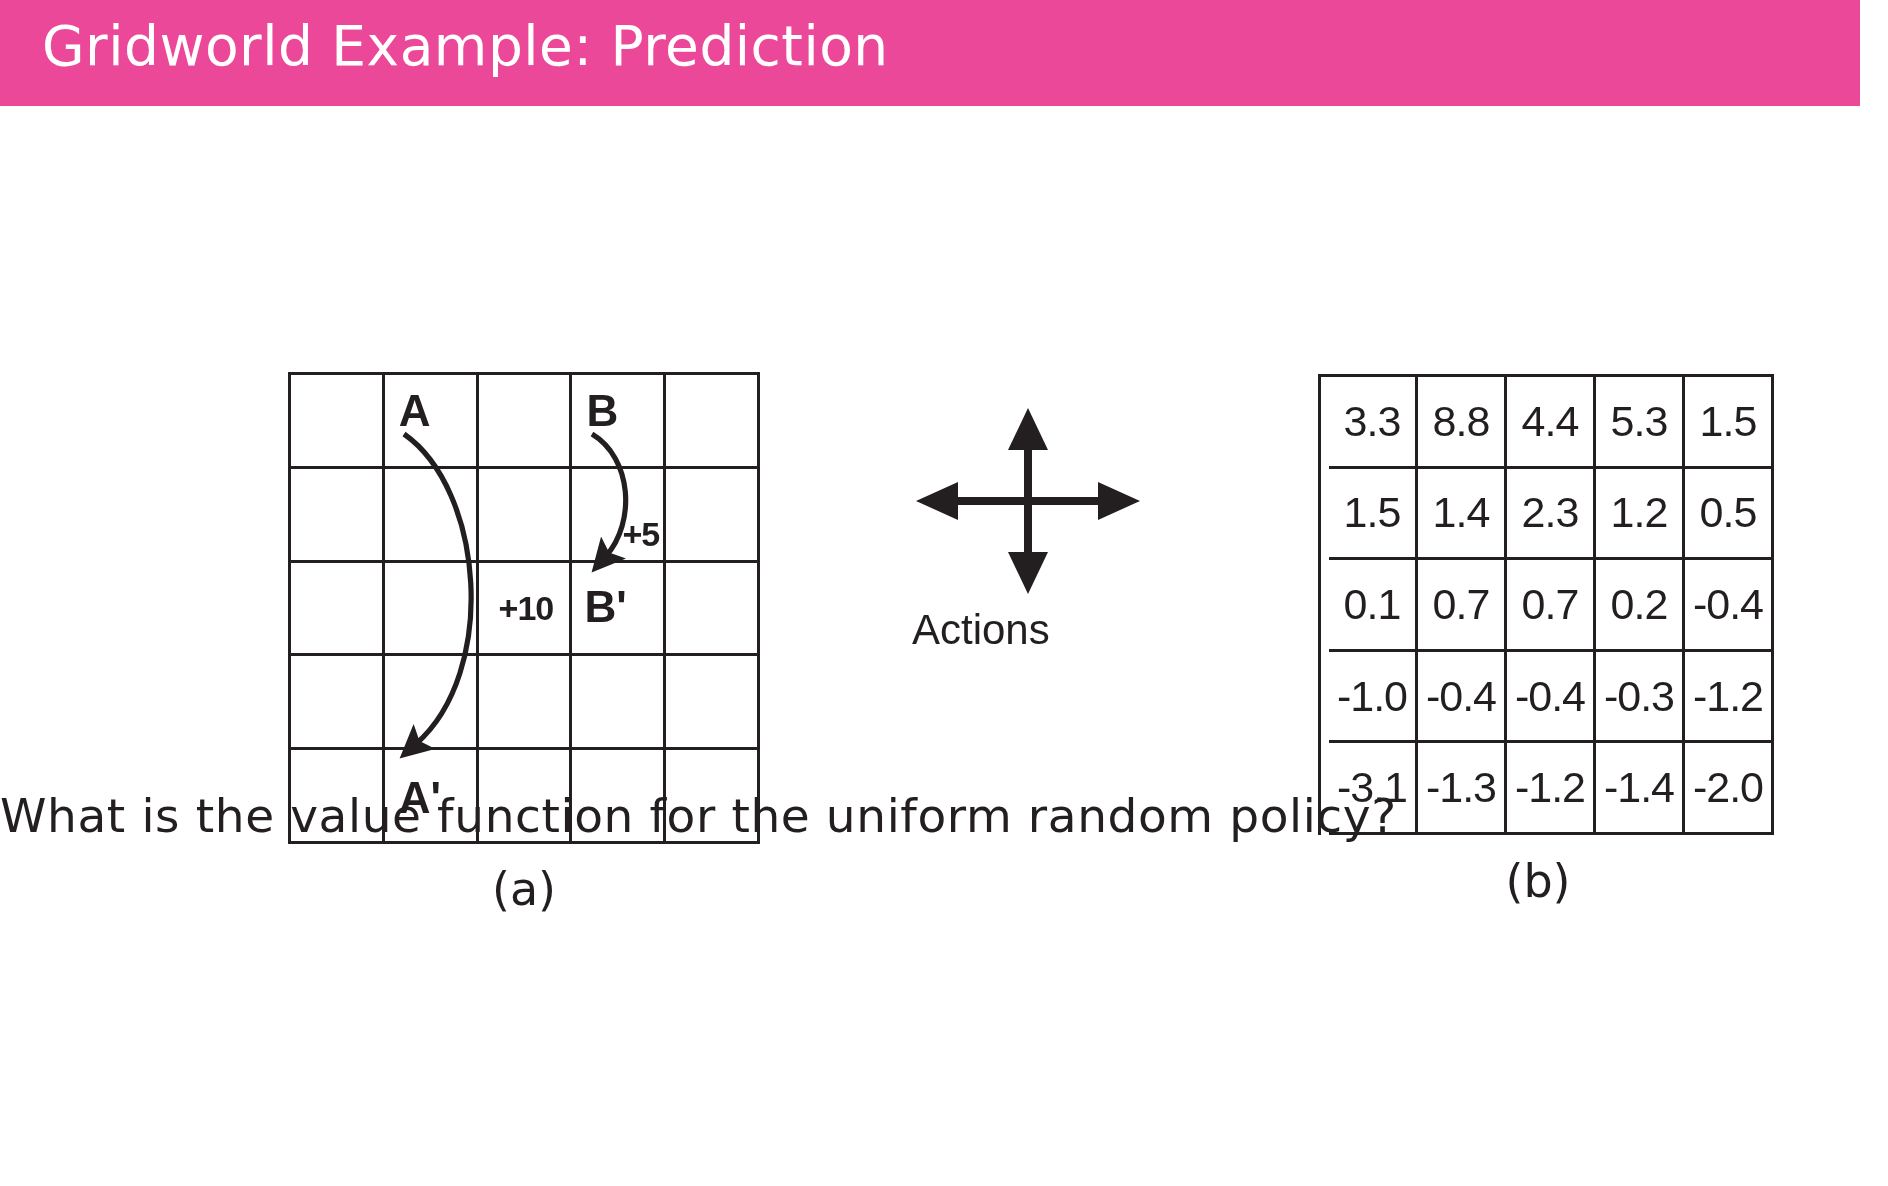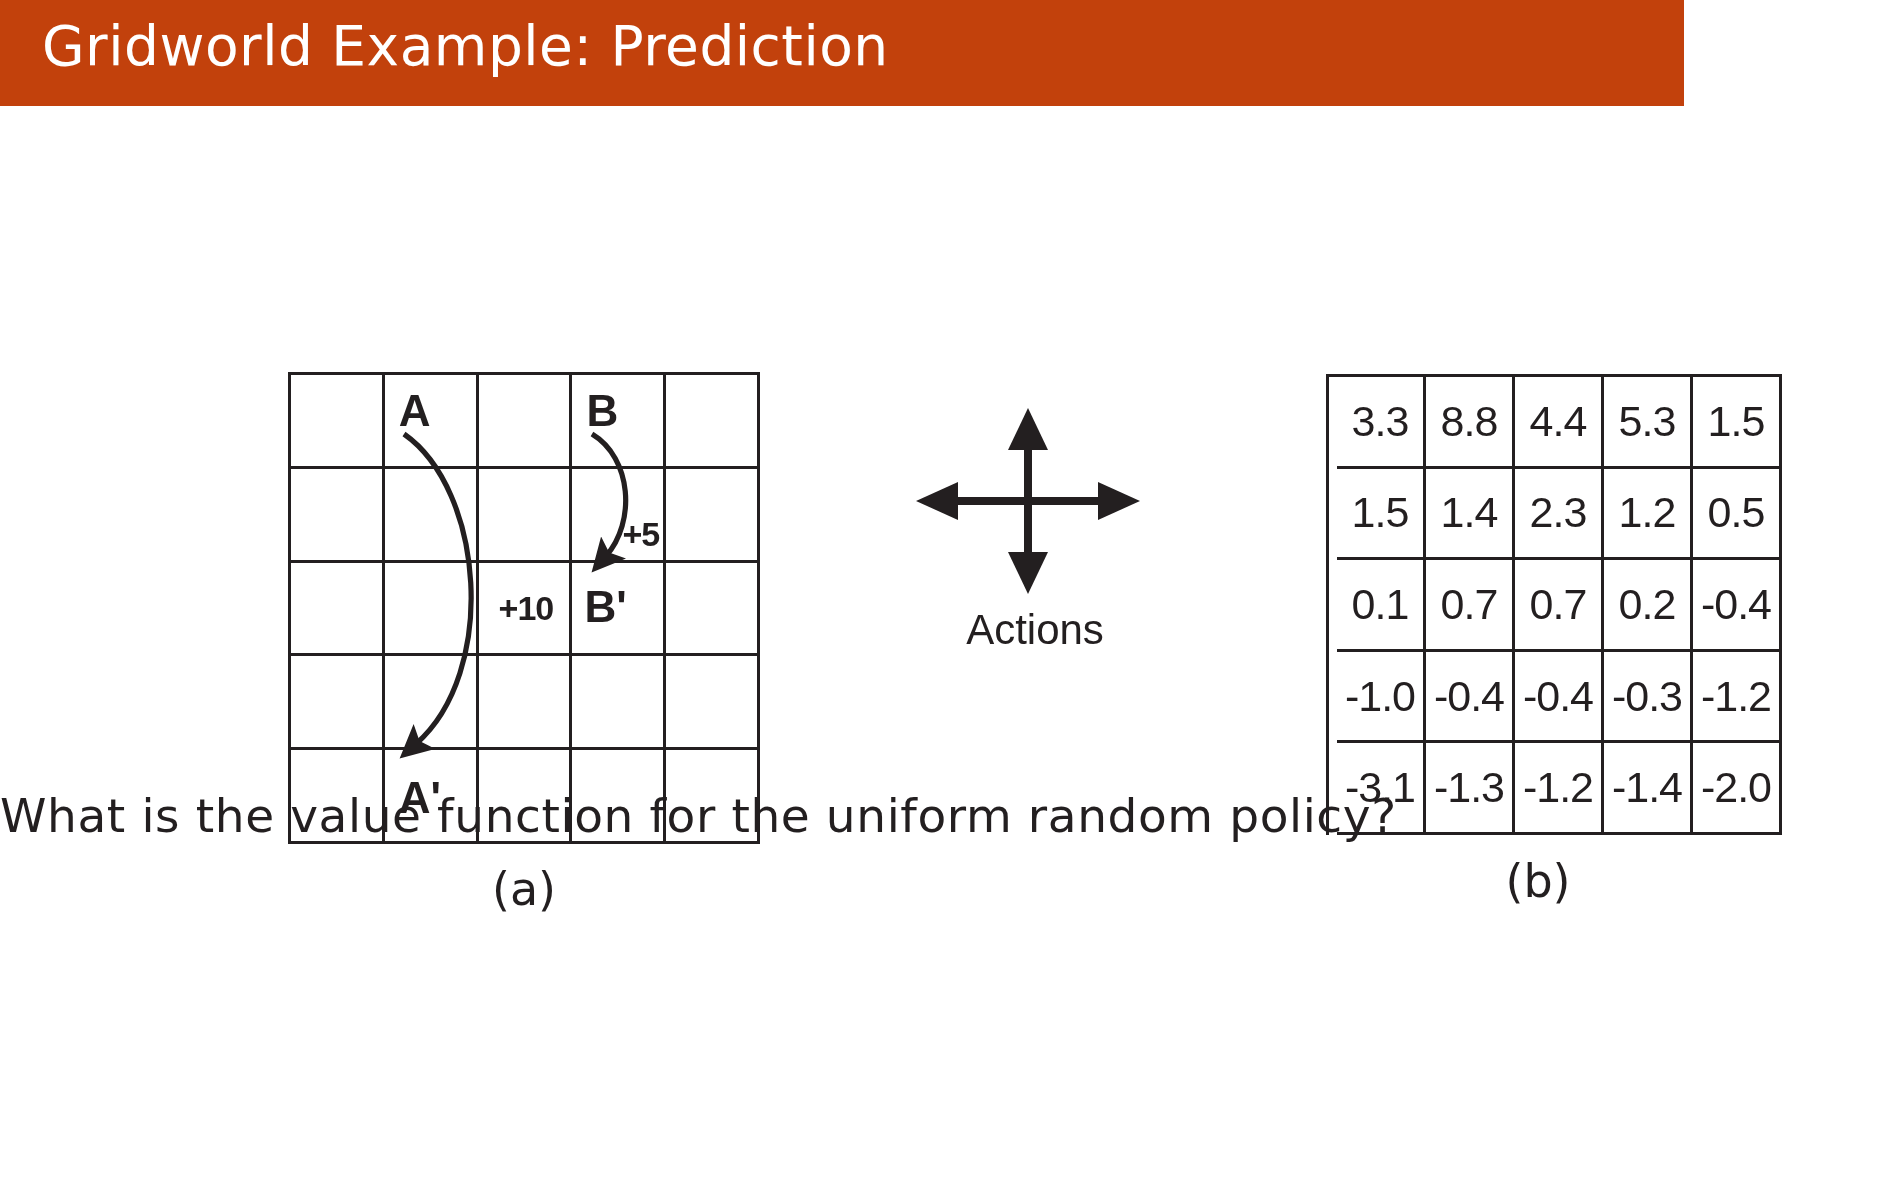--- a/index.html
+++ b/index.html
@@ -14,23 +14,23 @@
     overflow: hidden;
     font-family: "DejaVu Sans", sans-serif;
     -webkit-font-smoothing: antialiased;
   }
 
   
   #title-bar {
     position: absolute;
     left: 0;
     top: 0;
-    width: 1684px;
+    width: 1860px;
     height: 106px;
-    background: #c2410c;
+    background: #ec4899;
     text-align: center;
   }
   #title-text {
     position: absolute;
     left: 42px;
     top: 14px;
     font-family: "DejaVu Sans", sans-serif;
     font-size: 55px;
     font-weight: 400;
     color: #ffffff;
@@ -125,40 +125,40 @@
     width: 260px;
     height: 300px;
   }
   #actions-cross {
     position: absolute;
     left: 0;
     top: 0;
   }
   #actions-label {
     position: absolute;
-    left: 5px;
+    left: 12px;
     top: 200px;
     width: 260px;
-    text-align: center;
+    text-align: left;
     font-family: "Liberation Sans", sans-serif;
     font-size: 42px;
     color: #231f20;
   }
 
   
   #figure-b {
     position: absolute;
     left: 1310px;
     top: 268px;
     width: 456px;
     height: 461px;
   }
   #grid-b {
     position: absolute;
-    left: 16px;
+    left: 8px;
     top: 0;
     width: 456px;
     height: 461px;
     display: grid;
     grid-template-columns: repeat(5, 1fr);
     grid-template-rows: repeat(5, 1fr);
     border-top: 3px solid #231f20;
     border-left: 3px solid #231f20;
     box-sizing: border-box;
     padding-left: 8px;

